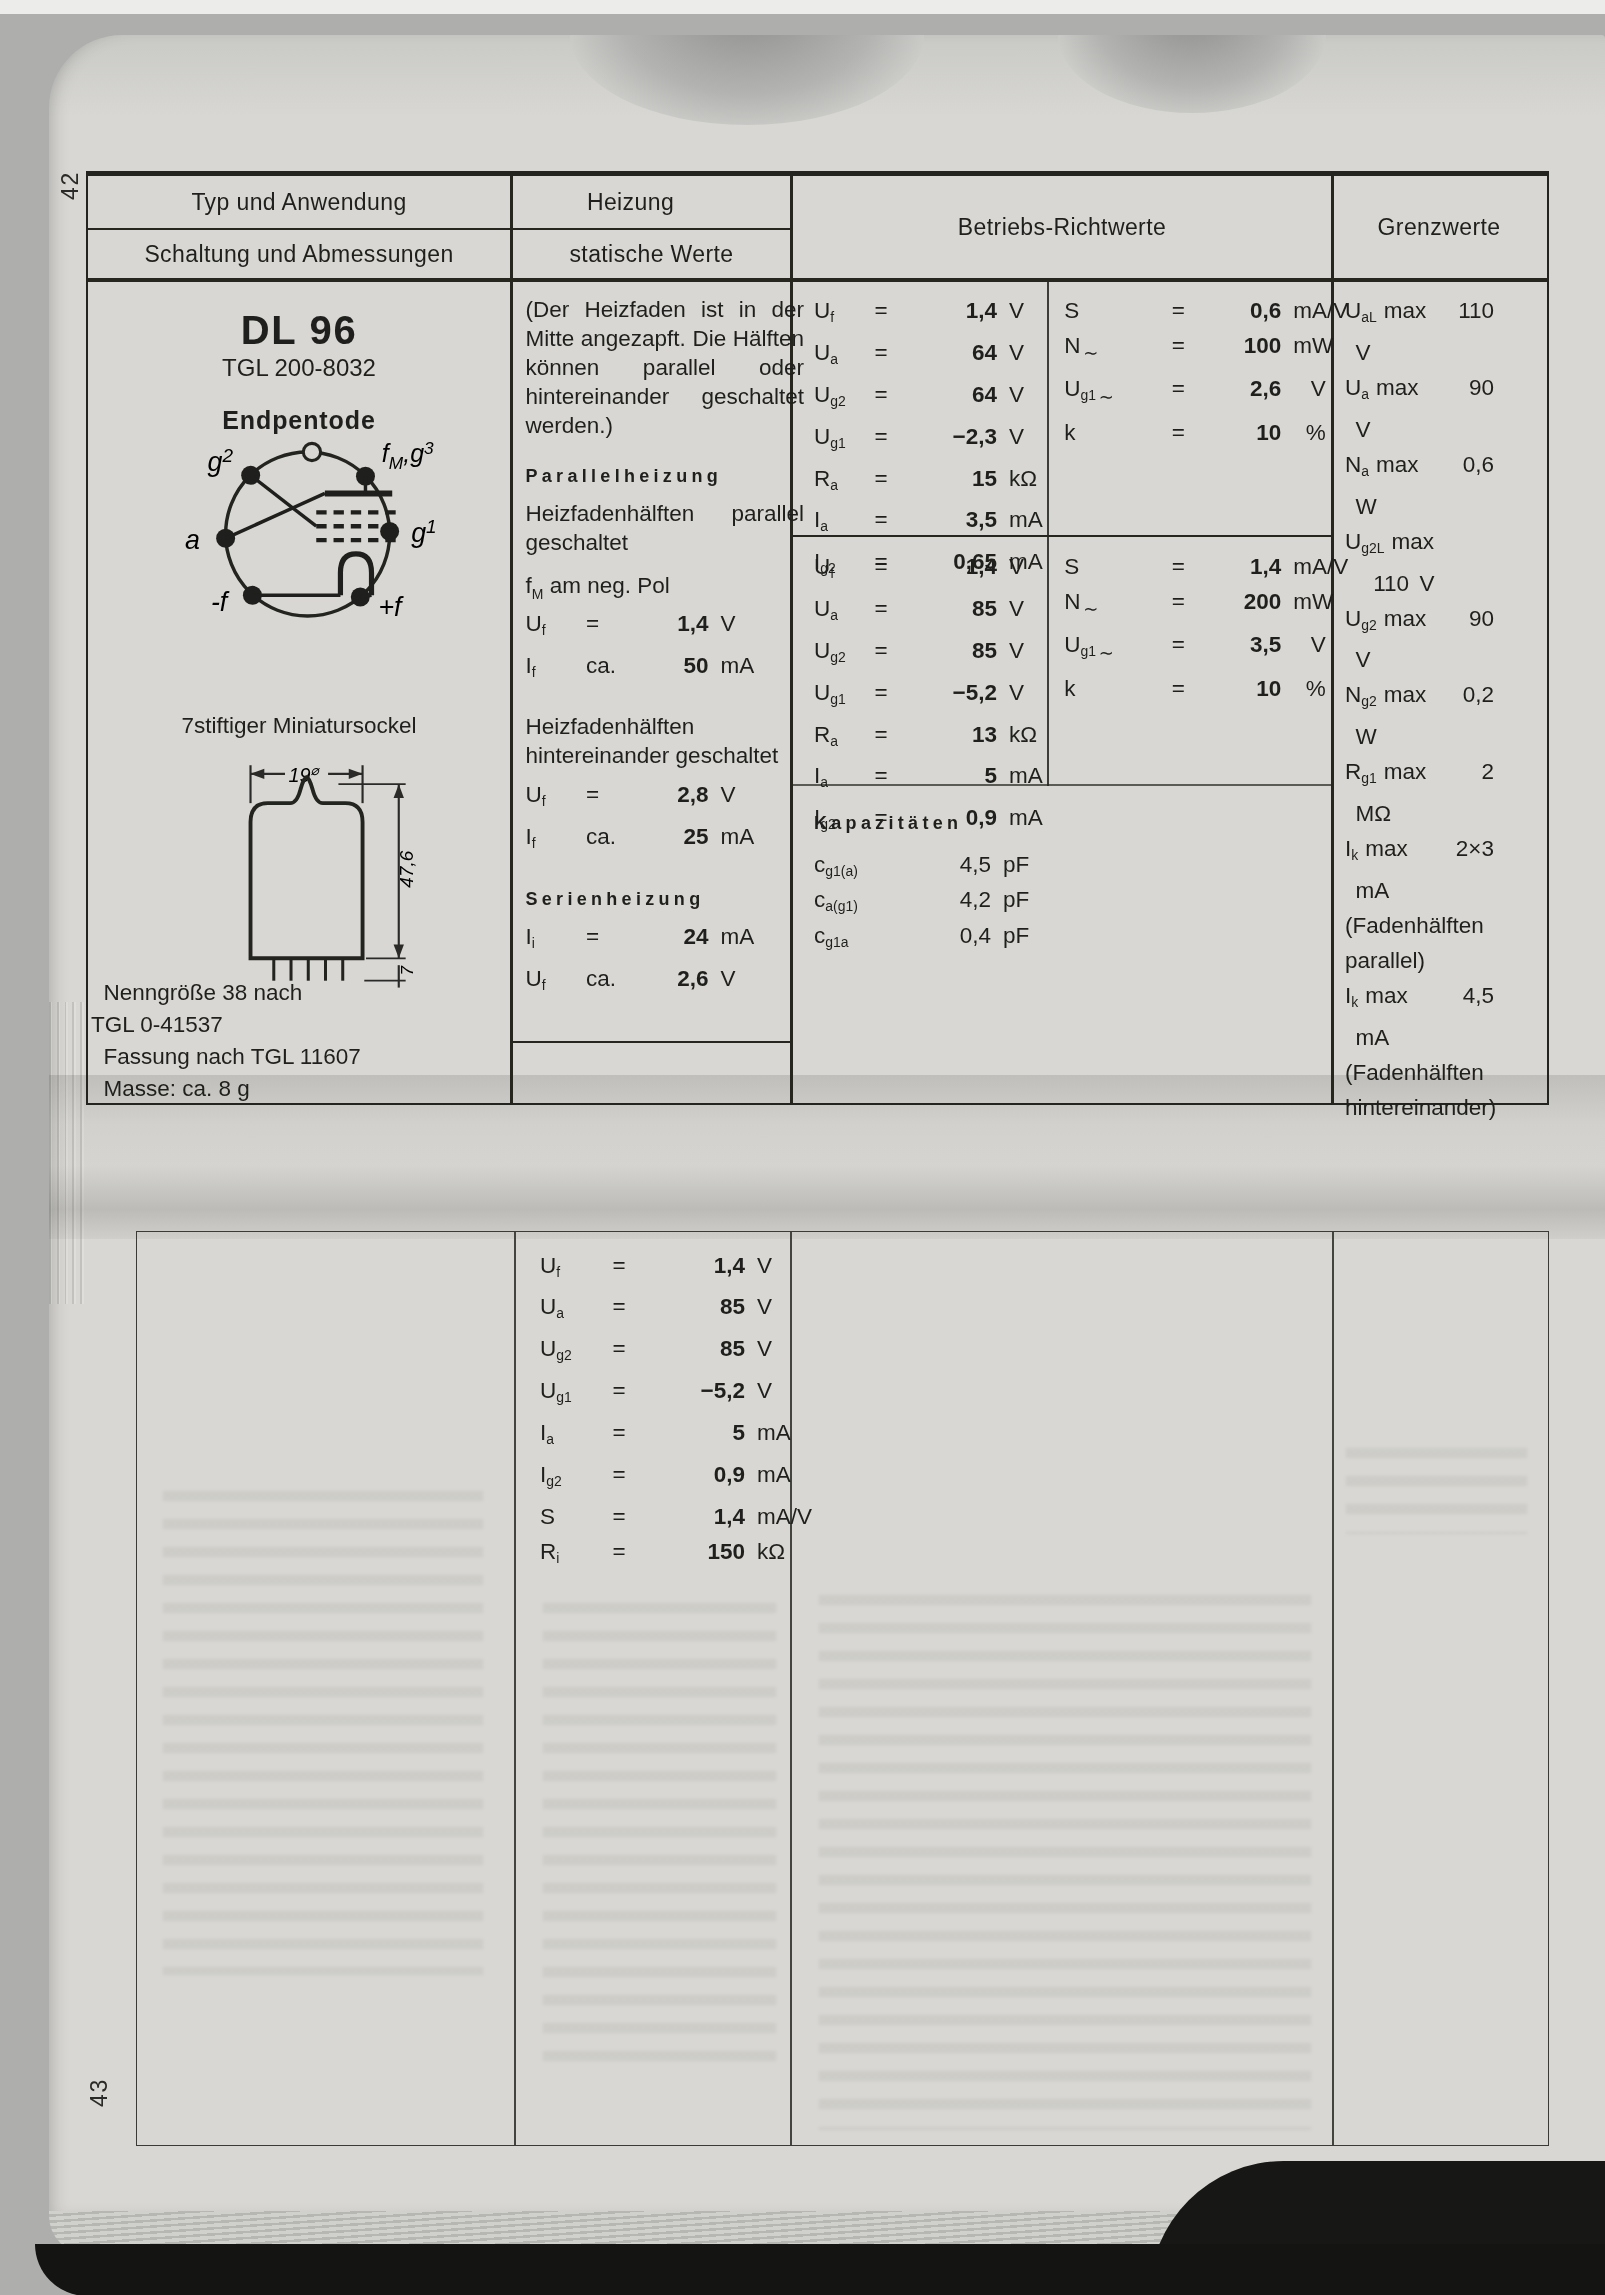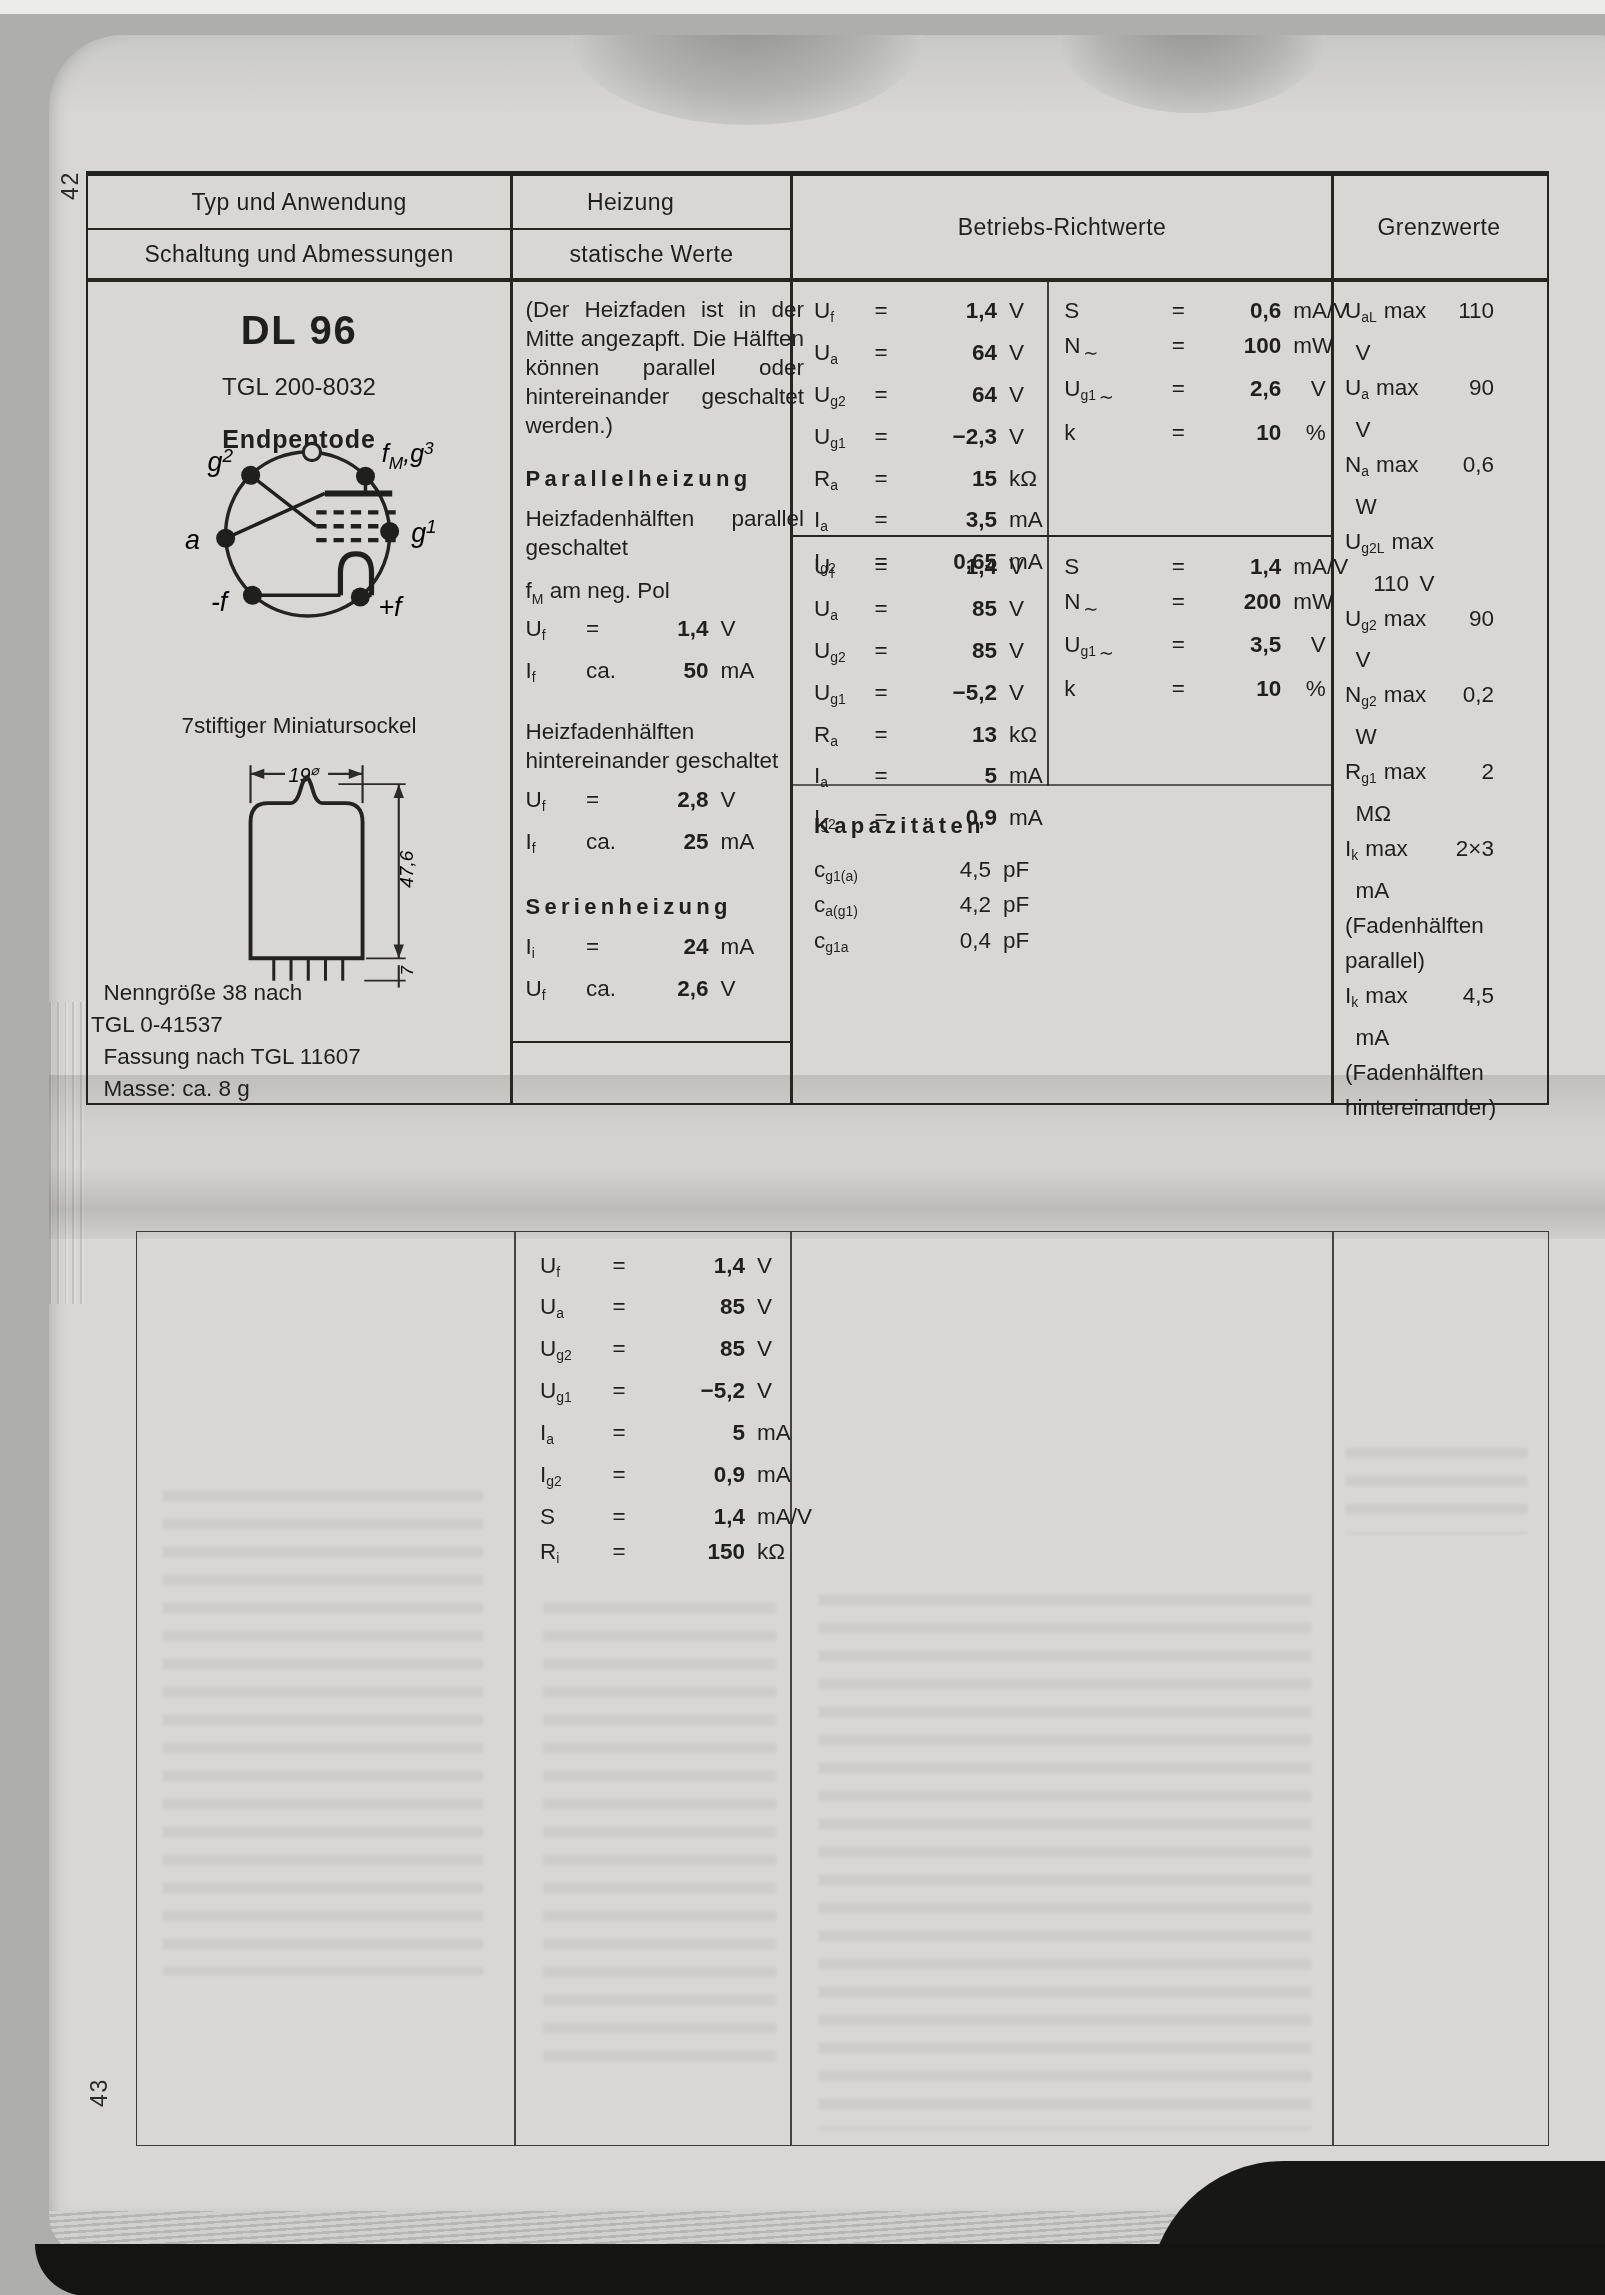--- a/index.html
+++ b/index.html
@@ -59,26 +59,26 @@
   
   .g-grenz .prow{display:flex;flex-wrap:wrap;line-height:35px;}
   .g-grenz .lbl{flex:1 1 auto;min-height:0;}
   .g-grenz .gmax{margin-left:7px;}
   .g-grenz .val{width:64px;font-weight:500;}
   .g-grenz .unit{width:45px;padding-left:10.4px;box-sizing:border-box;}
   .g-grenz .gnote{width:100%;}
   .g-grenz span:empty,.g-grenz sub:empty{display:none;}
   
   .cbox{position:absolute;box-sizing:border-box;}
-  .sect-title{font-weight:600;letter-spacing:4.3px;font-size:22px;}
+  .sect-title{font-weight:600;letter-spacing:4.3px;font-size:18px;}
   .desc{font-size:22.5px;line-height:29px;text-align:justify;}
   .intro{font-size:22.5px;line-height:29px;text-align:justify;}
   .center{text-align:center;}
   .tube-name{font-size:40px;font-weight:700;letter-spacing:1.7px;}
-  .tube-tgl{font-size:24px;margin-top:20px;}
+  .tube-tgl{font-size:24px;margin-top:1px;}
   .tube-kind{font-size:25px;font-weight:700;margin-top:24px;letter-spacing:0.9px;}
   .socket-label{font-size:22.5px;}
   .notes{font-size:22.5px;line-height:32px;}
   .ghost{position:absolute;filter:blur(1.7px);
     background:repeating-linear-gradient(180deg, rgba(110,110,106,.10) 0 10.4px, rgba(110,110,106,0) 10.4px 28px);}
   svg text{font-family:"Liberation Sans",sans-serif;}
 </style>
 </head>
 <body>
 

